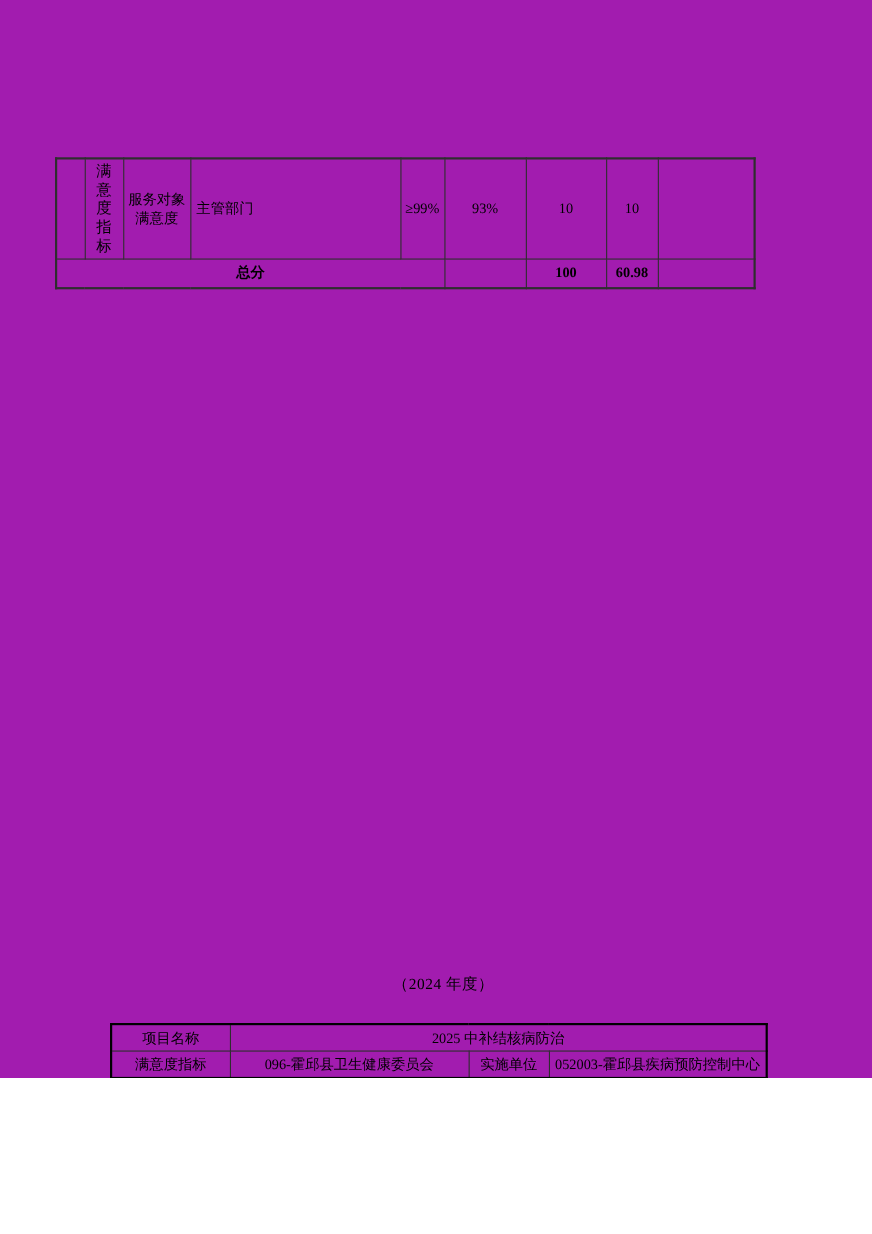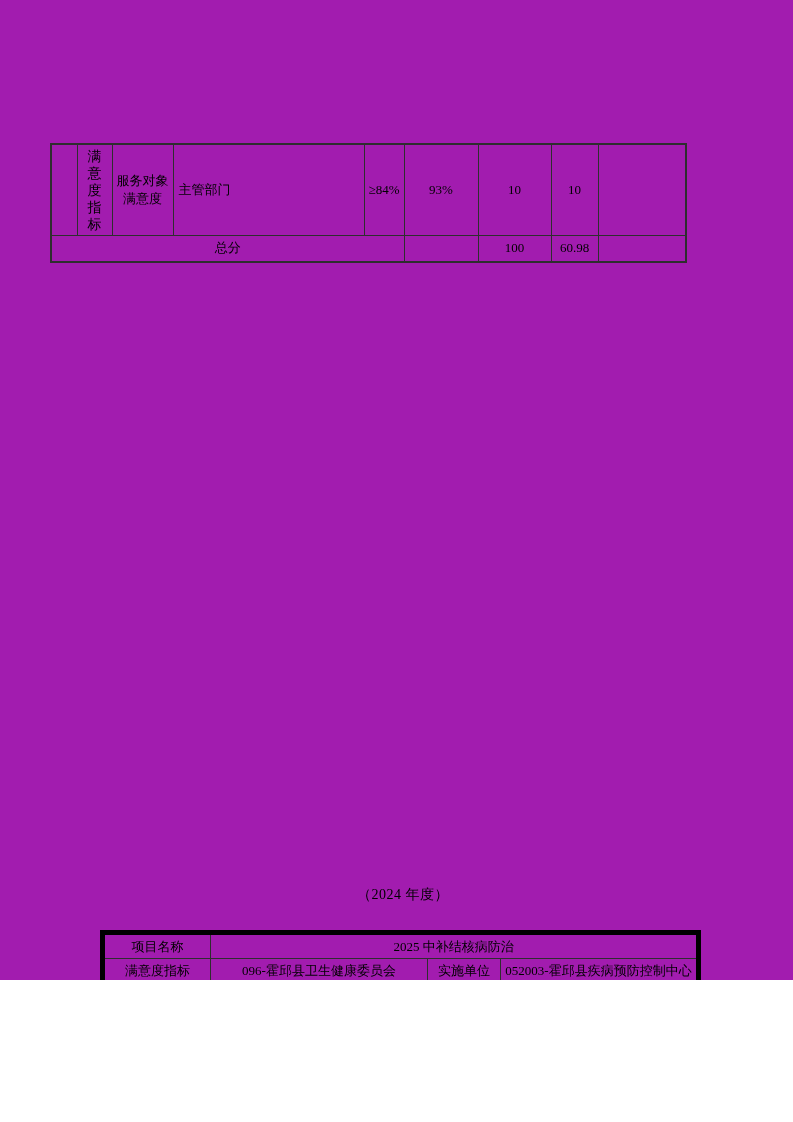--- a/index.html
+++ b/index.html
@@ -47,42 +47,42 @@
     font-size: 14px;
     text-align: center;
   }
   .subcat-cell div {
     width: 56px;
     margin: 0 auto;
     line-height: 18px;
     font-family: Liberation Serif, serif;
   }
   .indicator-cell { text-align: left !important; padding-left: 5px !important; }
-  .bold { font-weight: normal; }
+  .bold { font-weight: bold; }
 
   
   .year-label {
     position: absolute;
     left: 0; top: 886px;
     width: 806px;
     text-align: center;
     font-size: 14px;
     letter-spacing: 0.5px;
   }
 
   
   .project-table {
     position: absolute;
     left: 100px; top: 930px;
   }
   .project-table table {
     border-collapse: collapse;
     table-layout: fixed;
     width: 596px;
-    border: 5px solid #000000;
+    border: 2px solid #000000;
   }
   .project-table td {
     border: 1px solid #2e2e2e;
     padding: 0 2px;
     text-align: center;
     vertical-align: middle;
     font-size: 13px;
     height: 23px;
     overflow: hidden;
     white-space: nowrap;
@@ -118,21 +118,21 @@
       <tbody>
           <tr class="data-row">
         <td></td>
         <td>
           <div class="vertical-text">满意度指标</div>
         </td>
         <td class="subcat-cell">
           <div>服务对象满意度</div>
         </td>
         <td class="indicator-cell">主管部门</td>
-        <td>≥84%</td>
+        <td>≥99%</td>
         <td>93%</td>
         <td>10</td>
         <td>10</td>
         <td></td>
       </tr>
       <tr class="total-row">
         <td colspan="5" class="bold">总分</td>
         <td></td>
         <td class="bold">100</td>
         <td class="bold">60.98</td>

